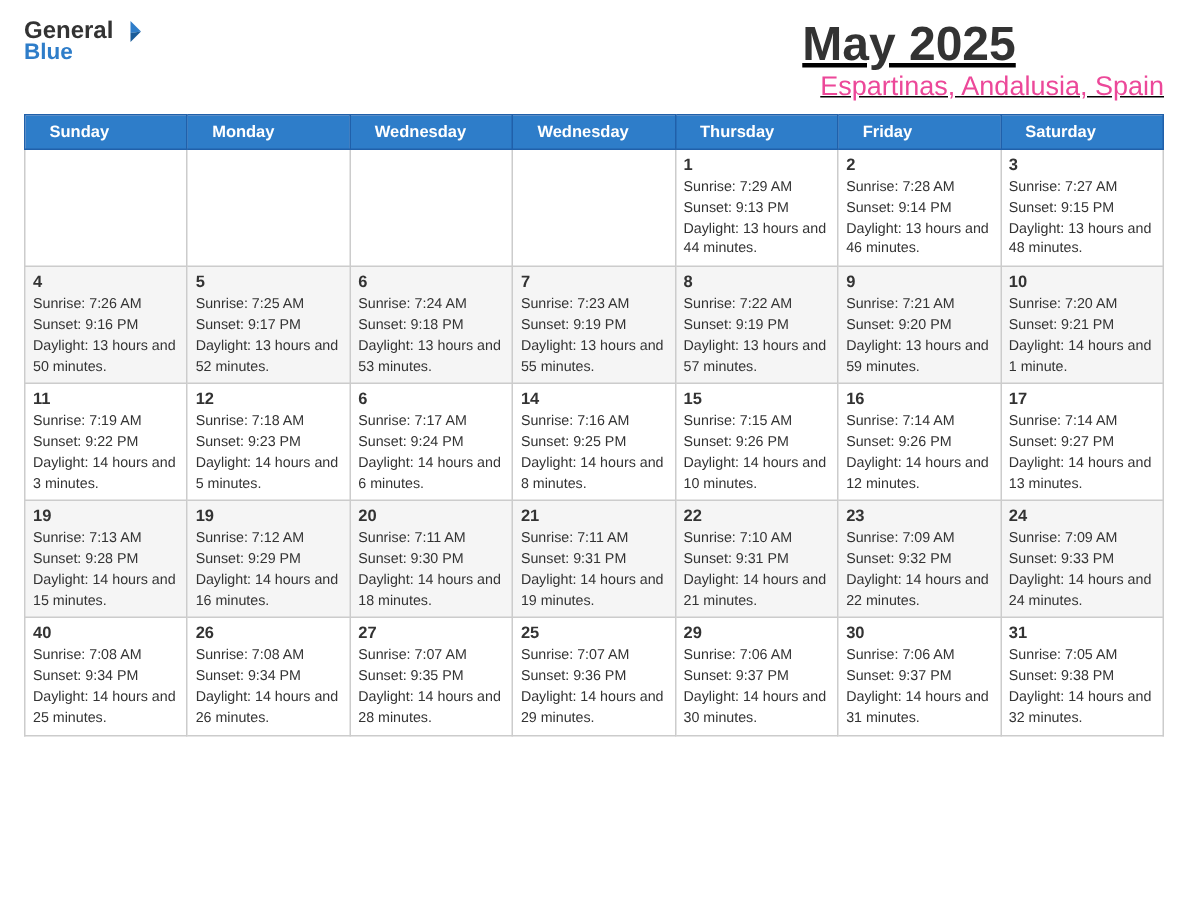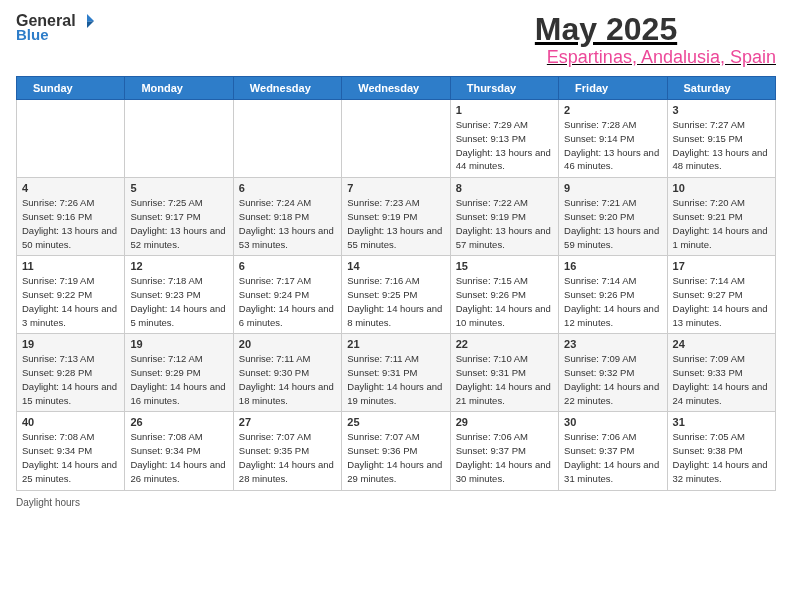--- a/index.html
+++ b/index.html
@@ -258,16 +258,13 @@
             <div class="day-info">Sunrise: 7:06 AM<br>Sunset: 9:37 PM<br>Daylight: 14 hours and 31 minutes.</div>
           </td>
           <td>
             <span class="day-num">31</span>
             <div class="day-info">Sunrise: 7:05 AM<br>Sunset: 9:38 PM<br>Daylight: 14 hours and 32 minutes.</div>
           </td>
         </tr>
       </tbody>
   </table>
 
-  <div class="footer">
-    <span>Daylight hours</span>
-  </div>
 </div>
 
 </body></html>

